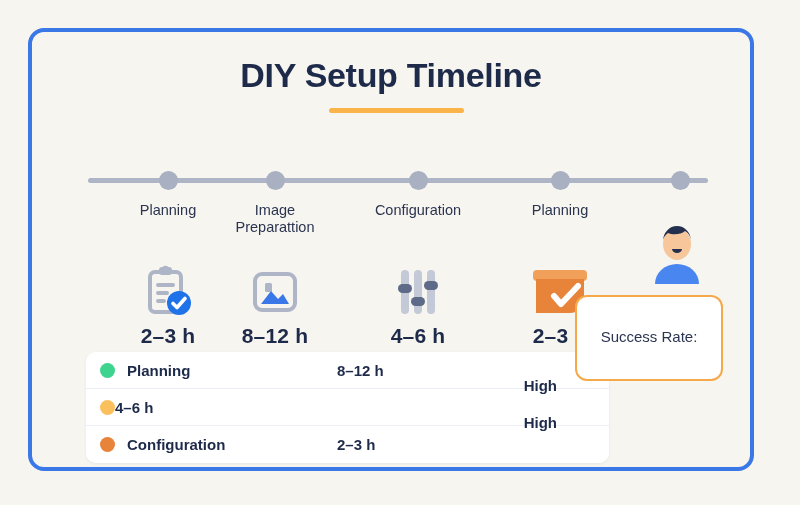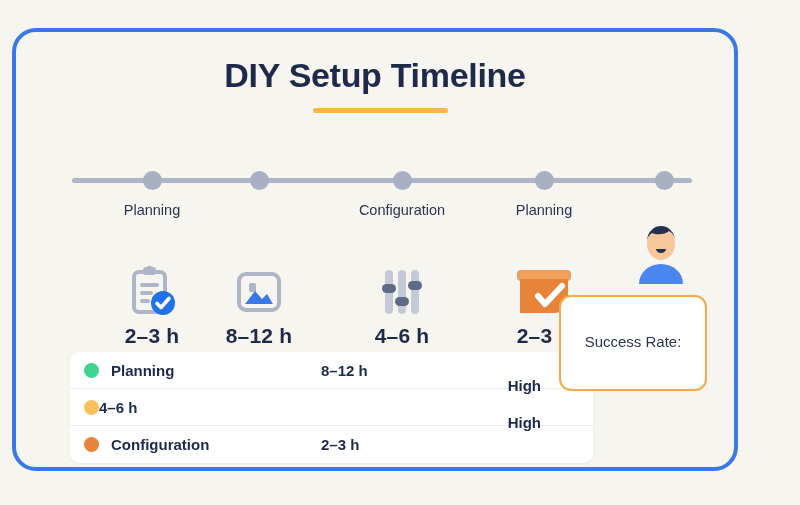--- a/index.html
+++ b/index.html
@@ -9,26 +9,26 @@
   body {
     width: 800px;
     height: 505px;
     background: #f7f5f0;
     font-family: "Liberation Sans", sans-serif;
     overflow: hidden;
     position: relative;
   }
   #infographic-card {
     position: absolute;
-    left: 12px;
+    left: 28px;
     top: 28px;
     width: 726px;
     height: 443px;
     border: 4px solid #3b78e7;
-    border-radius: 24px;
+    border-radius: 16px;
     box-sizing: border-box;
     background: #f7f5f0;
   }
   
   #page-title {
     position: absolute;
     left: 0;
     top: 24px;
     width: 100%;
     text-align: center;
@@ -161,21 +161,21 @@
     font-weight: bold;
     color: #1e2a4a;
     margin-top: 30px;
   }
   
   #success-card {
     position: absolute;
     left: 543px;
     top: 263px;
     width: 148px;
-    height: 96px;
+    height: 86px;
     background: #ffffff;
     border: 2px solid #f5a94a;
     border-radius: 12px;
     box-sizing: border-box;
     display: flex;
     flex-direction: column;
     align-items: center;
     justify-content: center;
   }
   #success-label {
@@ -206,20 +206,22 @@
   <div id="timeline">
     <div id="timeline-track"></div>
 
     <div class="timeline-node" style="left:80px"></div>
     <div class="timeline-node" style="left:187px"></div>
     <div class="timeline-node" style="left:330px"></div>
     <div class="timeline-node" style="left:472px"></div>
     <div class="timeline-node" style="left:592px"></div>
 
     <div class="timeline-label" style="left:80px"><span>Planning</span></div>
+    <div class="timeline-label" style="left:187px; white-space:pre-line"><span>Image
+Preparattion</span></div>
     <div class="timeline-label" style="left:330px"><span>Configuration</span></div>
     <div class="timeline-label" style="left:472px"><span>Planning</span></div>
   </div>
 
   <div class="step-col" style="left:136px">
     <div class="step-icon">
       <svg width="50" height="54" viewBox="0 0 50 54">
         <rect x="7" y="7" width="31" height="40" rx="5" fill="none" stroke="#aeb5c6" stroke-width="4"></rect>
         <rect x="16" y="2" width="13" height="8" rx="3" fill="#aeb5c6"></rect>
         <circle cx="22.5" cy="4" r="3.2" fill="#aeb5c6"></circle>

